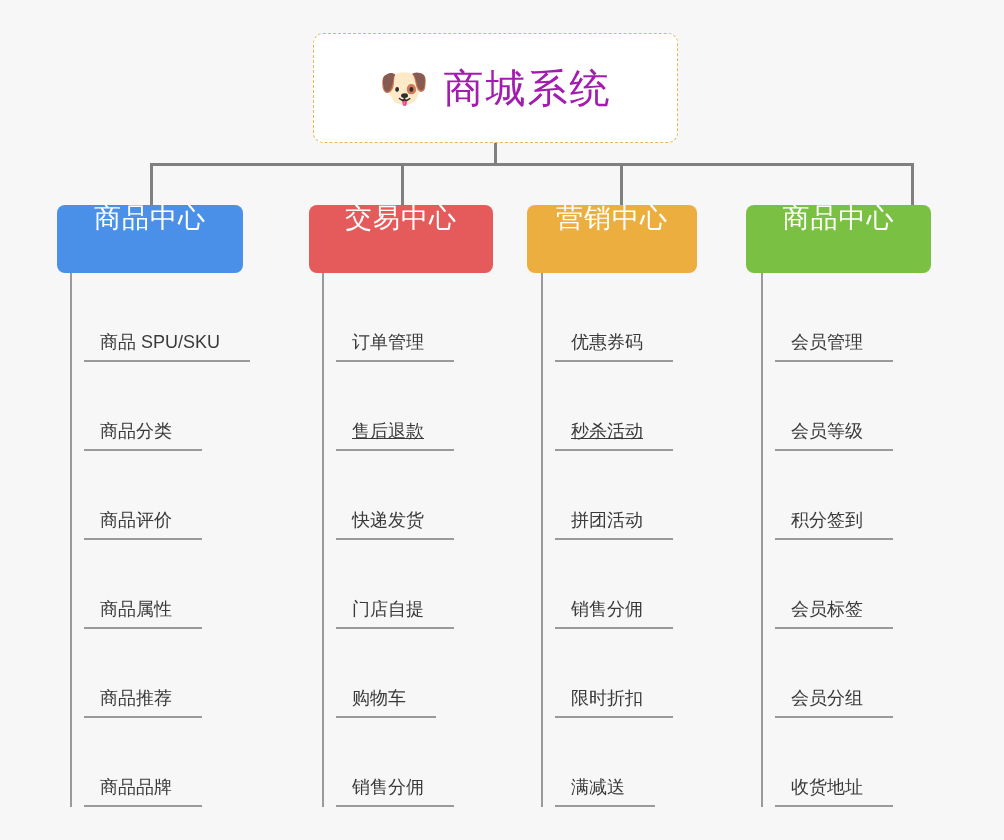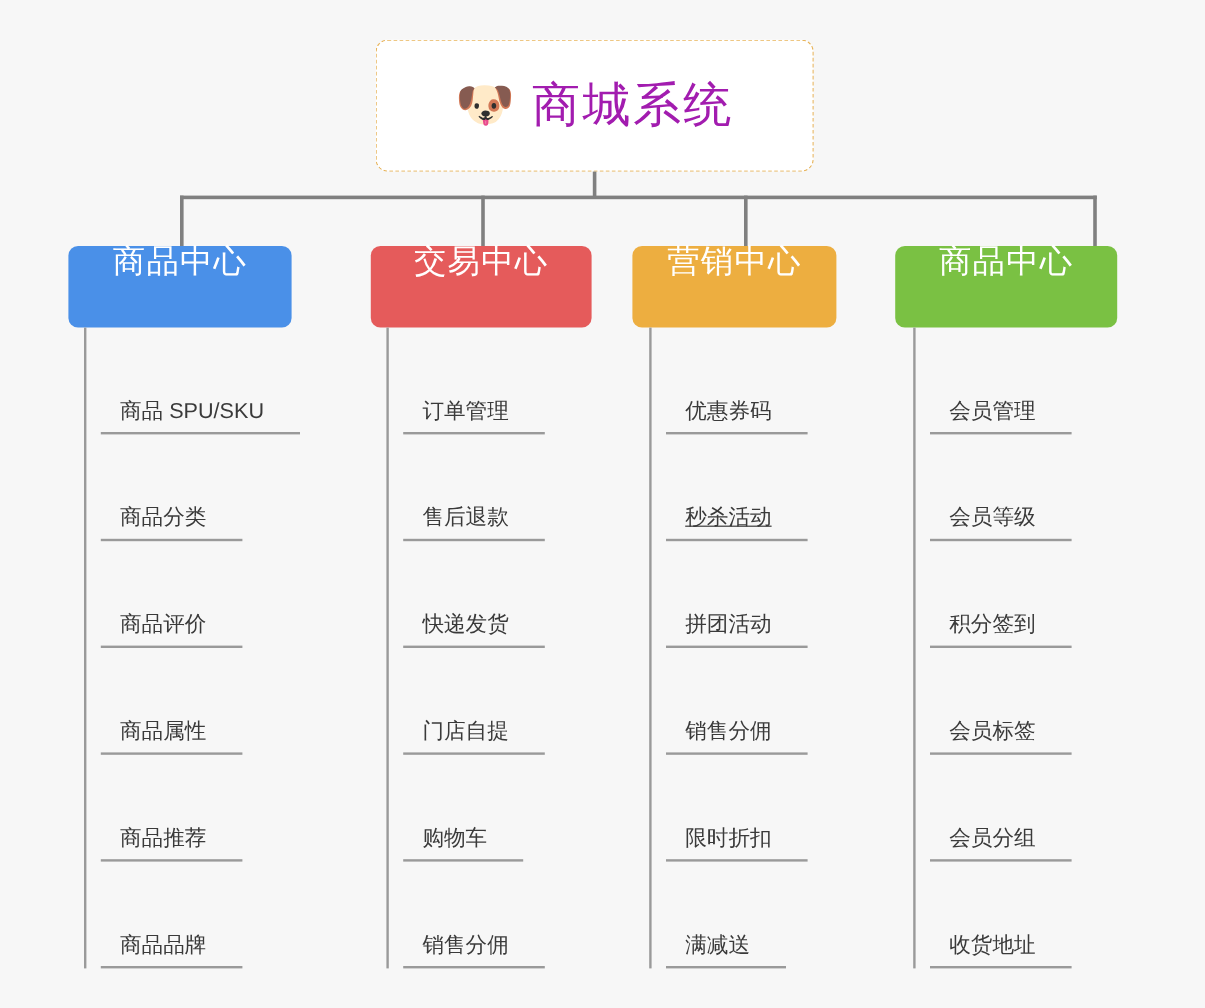--- a/index.html
+++ b/index.html
@@ -156,21 +156,21 @@
         <span class="leaf-text" style="border-bottom-color: rgb(154, 154, 154); margin-top: 14px;">商品品牌</span>
       </div>
   </div>
 
   <div class="leaf-col" style="left:322px;">
     <div class="leaf-spine" style="height: 534px; background: rgb(154, 154, 154);"></div>
     <div class="leaf-item">
         <span class="leaf-text" style="border-bottom-color: rgb(154, 154, 154);">订单管理</span>
       </div>
     <div class="leaf-item">
-        <span class="leaf-text" style="border-bottom-color: rgb(154, 154, 154);">售后退款</span>
+        <span class="leaf-text" style="border-bottom-color: rgb(154, 154, 154); text-decoration: underline;">售后退款</span>
       </div>
     <div class="leaf-item">
         <span class="leaf-text" style="border-bottom-color: rgb(154, 154, 154);">快递发货</span>
       </div>
     <div class="leaf-item">
         <span class="leaf-text" style="border-bottom-color: rgb(154, 154, 154);">门店自提</span>
       </div>
     <div class="leaf-item">
         <span class="leaf-text" style="border-bottom-color: rgb(154, 154, 154);">购物车</span>
       </div>

